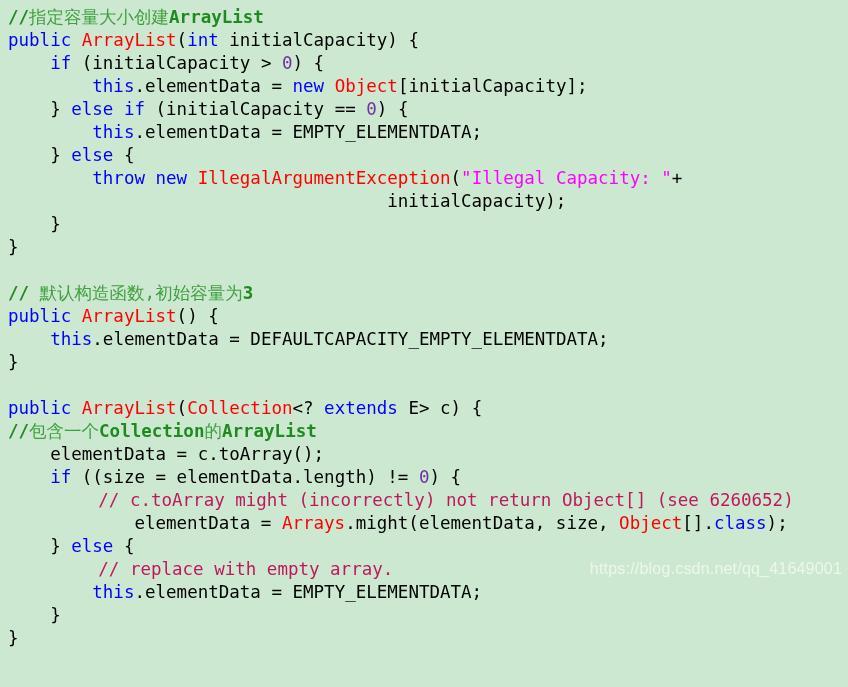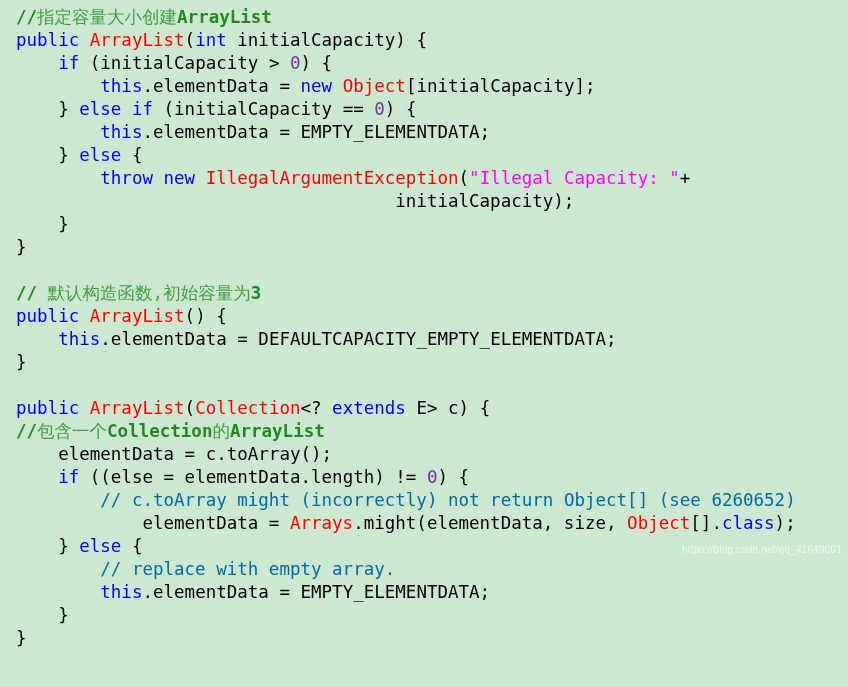--- a/index.html
+++ b/index.html
@@ -12,48 +12,48 @@
     height: 687px;
     background: #cde8d1;
     font-family: "DejaVu Sans Mono", "Liberation Mono", monospace;
     overflow: hidden;
   }
   #code-block {
     position: relative;
     width: 848px;
     height: 578px;
     box-sizing: border-box;
-    padding: 6px 0 0 16px;
+    padding: 6px 0 0 8px;
     background: #cde8d1;
   }
   .code-line {
     height: 23px;
     line-height: 23px;
     font-size: 17.5px;
     white-space: pre;
     letter-spacing: 0px;
     color: #000000;
   }
   
   .tok-plain    { color: #000000; }
   .tok-keyword  { color: #0000ff; }
   .tok-type     { color: #ff0000; }
   .tok-string   { color: #ff00ff; }
   .tok-number   { color: #7030a0; }
   .tok-comment  { color: #3f9f3f; }
   .tok-comment-bold { color: #1f8a1f; font-weight: bold; }
-  .tok-comment-dark { color: #0369a1; }
+  .tok-comment-dark { color: #be185d; margin-left: 6px; }
   .tok-member   { color: #0000ff; }
 
   #watermark {
     position: absolute;
     right: 6px;
-    bottom: 23px;
+    bottom: 0;
     font-family: "Liberation Sans", sans-serif;
-    font-size: 10px;
+    font-size: 16px;
     color: #ecf7ee;
     letter-spacing: 0.2px;
     white-space: pre;
     user-select: none;
   }
 </style>
 </head>
 <body>
 
 <div id="code-block">
@@ -71,21 +71,21 @@
       <div class="code-line"><span class="tok-plain">}</span></div>
       <div class="code-line">&nbsp;</div>
       <div class="code-line"><span class="tok-comment-bold">// </span><span class="tok-comment">默认构造函数,初始容量为</span><span class="tok-comment-bold">3</span></div>
       <div class="code-line"><span class="tok-keyword">public</span><span class="tok-plain"> </span><span class="tok-type">ArrayList</span><span class="tok-plain">() {</span></div>
       <div class="code-line"><span class="tok-plain">    </span><span class="tok-keyword">this</span><span class="tok-plain">.elementData = DEFAULTCAPACITY_EMPTY_ELEMENTDATA;</span></div>
       <div class="code-line"><span class="tok-plain">}</span></div>
       <div class="code-line">&nbsp;</div>
       <div class="code-line"><span class="tok-keyword">public</span><span class="tok-plain"> </span><span class="tok-type">ArrayList</span><span class="tok-plain">(</span><span class="tok-type">Collection</span><span class="tok-plain">&lt;? </span><span class="tok-keyword">extends</span><span class="tok-plain"> E&gt; c) {</span></div>
       <div class="code-line"><span class="tok-comment-bold">//</span><span class="tok-comment">包含一个</span><span class="tok-comment-bold">Collection</span><span class="tok-comment">的</span><span class="tok-comment-bold">ArrayList</span></div>
       <div class="code-line"><span class="tok-plain">    elementData = c.toArray();</span></div>
-      <div class="code-line"><span class="tok-plain">    </span><span class="tok-keyword">if</span><span class="tok-plain"> ((else = elementData.length) != </span><span class="tok-number">0</span><span class="tok-plain">) {</span></div>
+      <div class="code-line"><span class="tok-plain">    </span><span class="tok-keyword">if</span><span class="tok-plain"> ((size = elementData.length) != </span><span class="tok-number">0</span><span class="tok-plain">) {</span></div>
       <div class="code-line"><span class="tok-plain">        </span><span class="tok-comment-dark">// c.toArray might (incorrectly) not return Object[] (see 6260652)</span></div>
       <div class="code-line"><span class="tok-plain">            elementData = </span><span class="tok-type">Arrays</span><span class="tok-plain">.might(elementData, size, </span><span class="tok-type">Object</span><span class="tok-plain">[].</span><span class="tok-member">class</span><span class="tok-plain">);</span></div>
       <div class="code-line"><span class="tok-plain">    } </span><span class="tok-keyword">else</span><span class="tok-plain"> {</span></div>
       <div class="code-line"><span class="tok-plain">        </span><span class="tok-comment-dark">// replace with empty array.</span></div>
       <div class="code-line"><span class="tok-plain">        </span><span class="tok-keyword">this</span><span class="tok-plain">.elementData = EMPTY_ELEMENTDATA;</span></div>
       <div class="code-line"><span class="tok-plain">    }</span></div>
       <div class="code-line"><span class="tok-plain">}</span></div>
     </div>
   <div id="watermark">https://blog.csdn.net/qq_41649001</div>
 </div>

